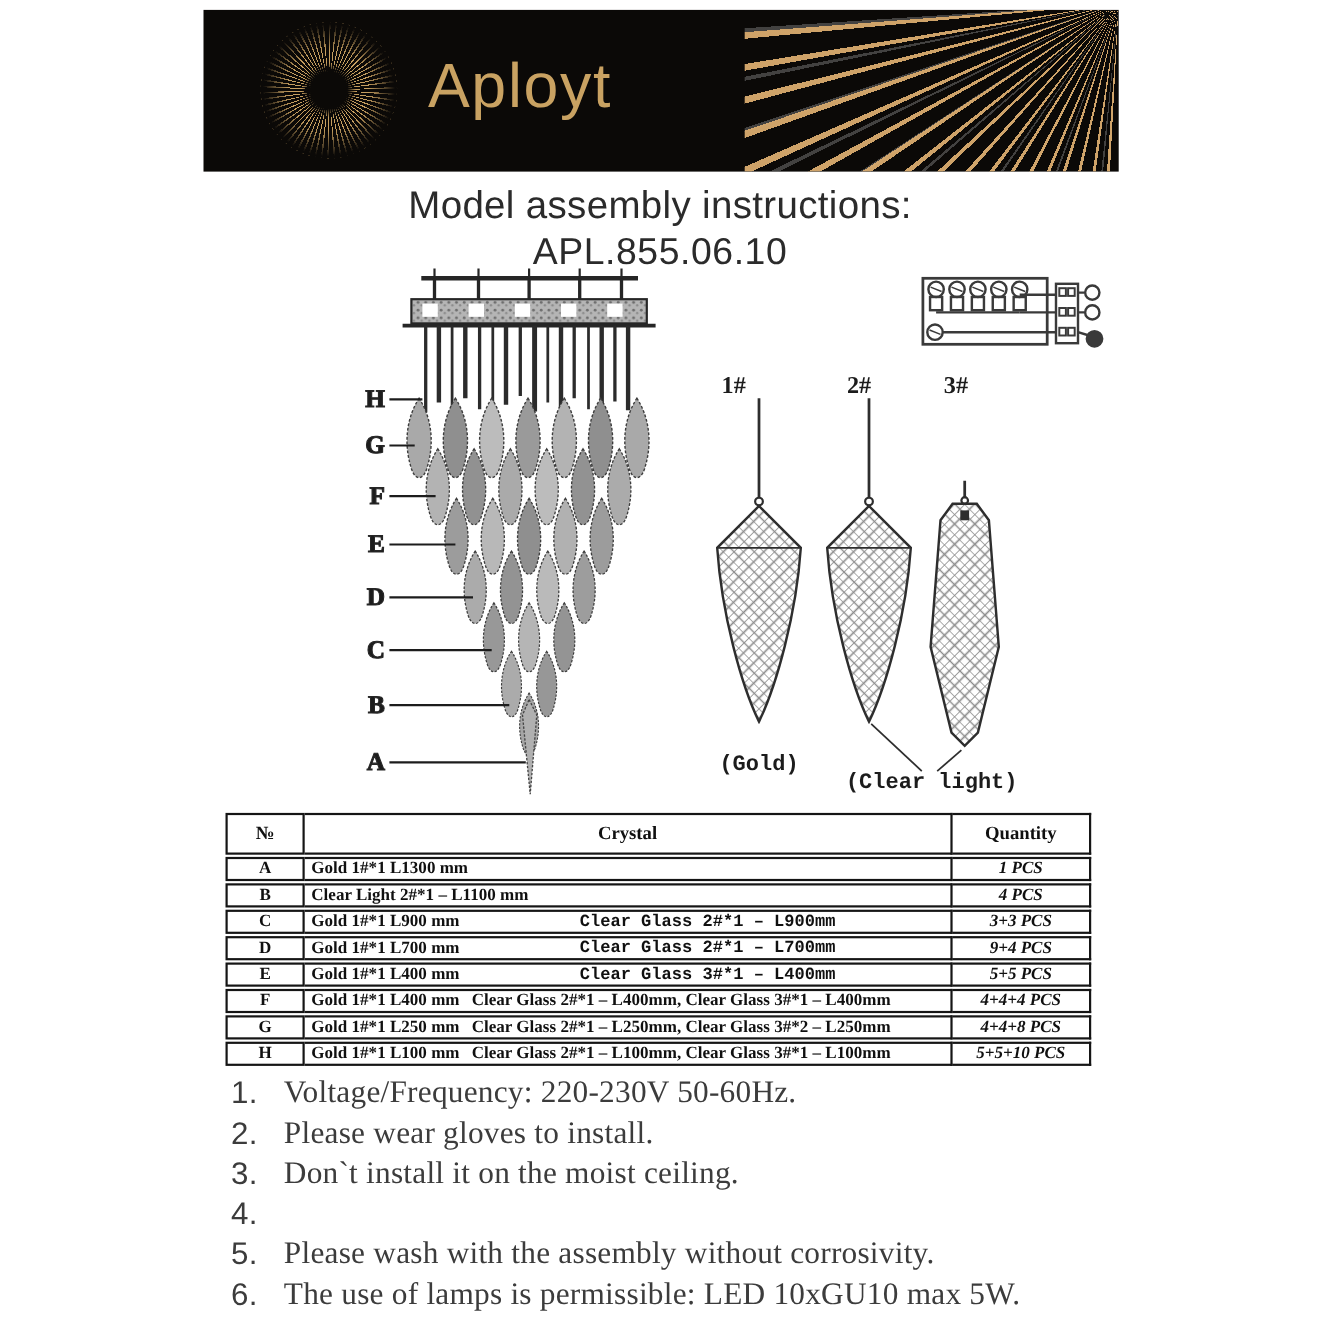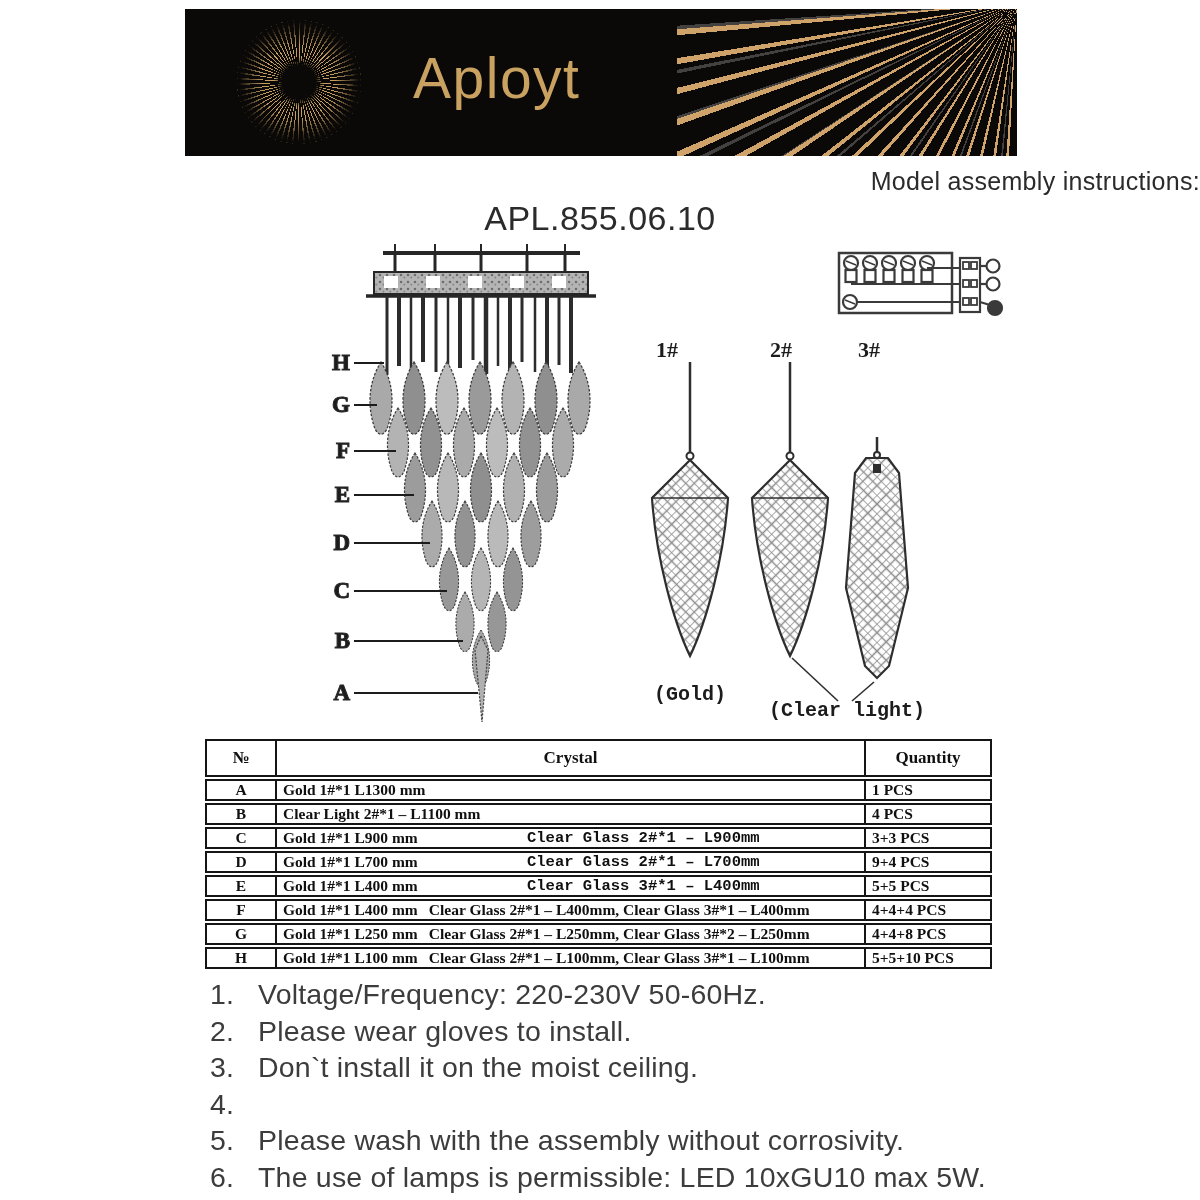--- a/index.html
+++ b/index.html
@@ -5,57 +5,57 @@
   html,body{margin:0;padding:0;background:#ffffff;}
   .page{position:relative;width:1200px;height:1200px;background:#ffffff;overflow:hidden;
         font-family:"Liberation Sans",sans-serif;}
 
   
   .banner{position:absolute;left:185px;top:9px;width:832px;height:147px;background:#0b0907;overflow:hidden;}
   .sunburst{position:absolute;left:52px;top:11px;width:124px;height:124px;border-radius:50%;
             background:repeating-conic-gradient(#c59e5f 0deg 1.5deg, rgba(11,9,7,0) 1.5deg 5.45deg);}
   .sunburst::after{content:"";position:absolute;inset:0;border-radius:50%;
             background:radial-gradient(closest-side,#0b0907 0%,#0b0907 27%,rgba(11,9,7,0) 40%,rgba(11,9,7,0) 58%,#0b0907 97%);}
-  .brand{position:absolute;left:228px;top:36px;font-size:57px;color:#c9a262;letter-spacing:1.5px;font-weight:400;}
+  .brand{position:absolute;left:204px;top:36px;font-size:57px;color:#c9a262;letter-spacing:1.5px;font-weight:400;}
   .rays{position:absolute;right:0;top:0;width:340px;height:147px;
         background:
           repeating-conic-gradient(from 183deg at 100% -4%, rgba(217,171,110,0.95) 0deg 1deg, rgba(0,0,0,0) 1deg 4.8deg),
           repeating-conic-gradient(from 185.3deg at 100% -4%, rgba(150,150,150,0.40) 0deg 0.6deg, rgba(0,0,0,0) 0.6deg 7.3deg);}
 
   
   .titleblock{position:absolute;left:0;top:167px;width:1200px;text-align:center;color:#2b2b2b;}
-  .title-line1{font-size:25px;letter-spacing:0.3px;text-align:right;}
+  .title-line1{font-size:35px;letter-spacing:0.3px;}
   .title-line2{font-size:34px;margin-top:3px;letter-spacing:0.5px;}
 
   
   .diagram{position:absolute;left:200px;top:238px;width:810px;height:492px;}
   .side-label{font-family:"Liberation Serif",serif;font-weight:bold;font-size:23px;fill:#1c1c1c;}
   .pend-label{font-family:"Liberation Serif",serif;font-weight:bold;font-size:22px;fill:#1c1c1c;}
   .caption{font-family:"Liberation Mono",monospace;font-weight:bold;font-size:20px;fill:#1c1c1c;}
 
   
   .parts-table{position:absolute;left:205px;top:737px;width:787px;border-collapse:separate;border-spacing:0 2px;
                font-family:"Liberation Serif",serif;font-weight:bold;color:#101010;table-layout:fixed;}
   .parts-table th,.parts-table td{border:2px solid #151515;border-left:none;padding:0 6px;background:transparent;}
   .parts-table th:first-child,.parts-table td:first-child{border-left:2px solid #151515;}
   .parts-table th{height:34px;font-size:17px;text-align:center;}
   .parts-table td{height:18px;font-size:15.5px;line-height:1.05;}
   .col-num{width:56px;}
   .col-qty{width:112px;}
   .cell-num{text-align:center;}
-  .cell-qty{white-space:nowrap;}
+  .cell-qty{text-align:center;white-space:nowrap;font-style:italic;}
   .cell-crystal{position:relative;white-space:nowrap;}
   .c2.spread{position:absolute;left:250px;top:50%;transform:translateY(-50%);font-family:Liberation Mono, monospace;}
   .c2.runon{margin-left:11px;}
 
   
   .instr{position:absolute;left:210px;top:978px;}
   .instr-row{display:flex;height:36.5px;align-items:flex-start;font-size:28.5px;color:#3c3c3c;letter-spacing:0.2px;}
   .instr-num{width:48px;flex:none;}
-  .instr-text{white-space:nowrap;}
+  .instr-text{white-space:nowrap;font-family:Liberation Serif, serif;}
 </style>
 </head>
 <body>
 
 <div class="page">
 
   <div class="banner">
     <div class="sunburst"></div>
     <div class="brand">Aployt</div>
     <div class="rays"></div>

